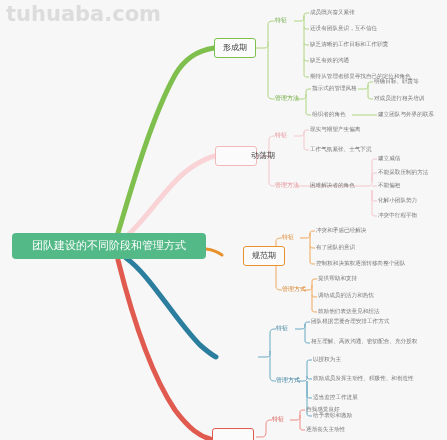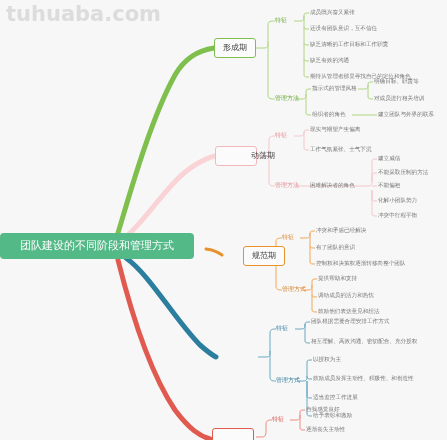--- a/index.html
+++ b/index.html
@@ -17,21 +17,21 @@
     position:absolute;left:6px;top:2px;
     font-size:21px;font-weight:bold;color:#dcdcdc;
     letter-spacing:0px;
     font-family:"DejaVu Sans",sans-serif;
     user-select:none;
   }
 
   .node{position:absolute;box-sizing:border-box;white-space:nowrap;}
 
   .root-node{
-    left:0;top:233px;
+    left:12px;top:233px;
     width:194px;height:26px;
     background:#53b987;
     border-radius:4px;
     color:#ffffff;
     font-size:11px;
     line-height:26px;
     text-align:center;
     font-family:"DejaVu Sans",sans-serif;
   }
 

